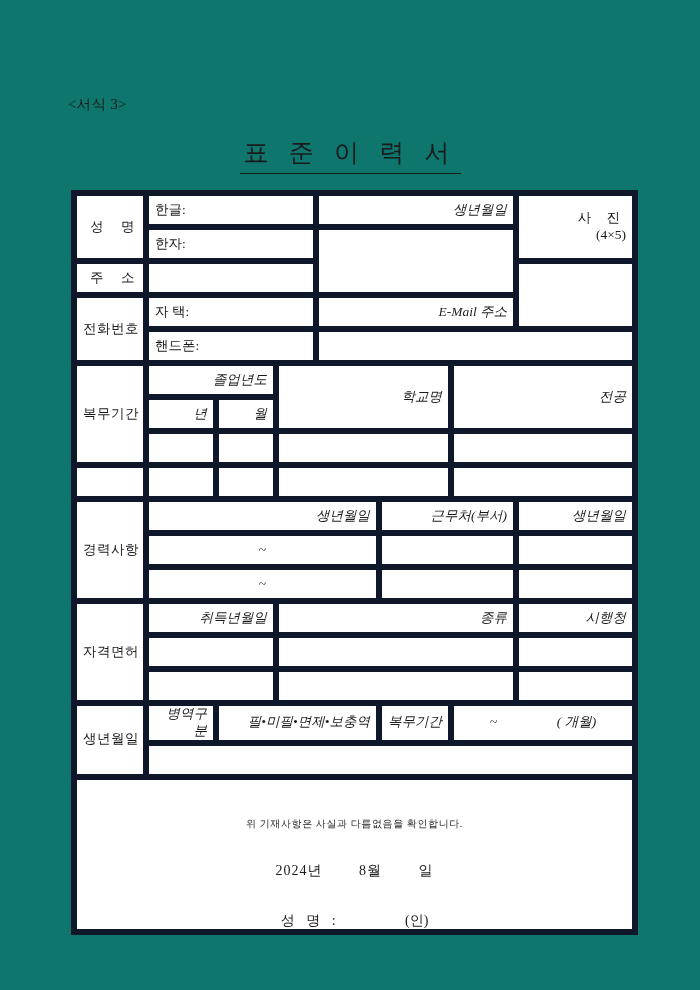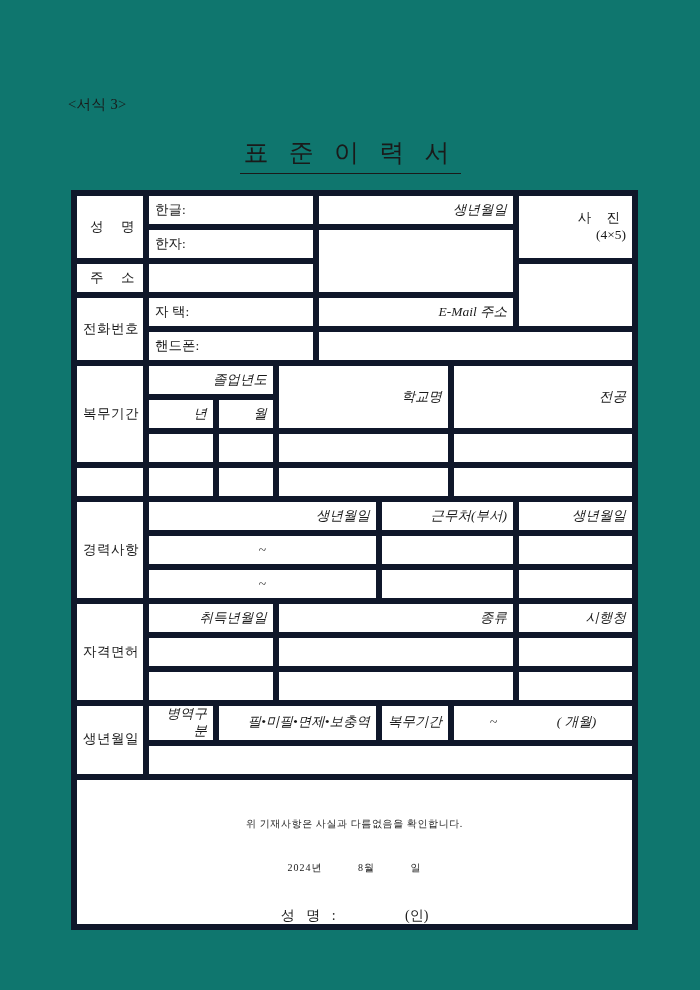--- a/index.html
+++ b/index.html
@@ -110,21 +110,21 @@
     padding-top: 38px;
     text-align: center;
   }
   .decl-line {
     font-size: 10px;
     letter-spacing: 0.6px;
     white-space: nowrap;
   }
   .decl-date {
     margin-top: 32px;
-    font-size: 10px;
+    font-size: 14px;
     letter-spacing: 1px;
     white-space: nowrap;
   }
   .decl-date span { margin: 0 16px; }
   .decl-sign {
     margin-top: 32px;
     font-size: 14px;
     white-space: nowrap;
   }
   .decl-sign .nm { letter-spacing: 4px; text-align: right; }

